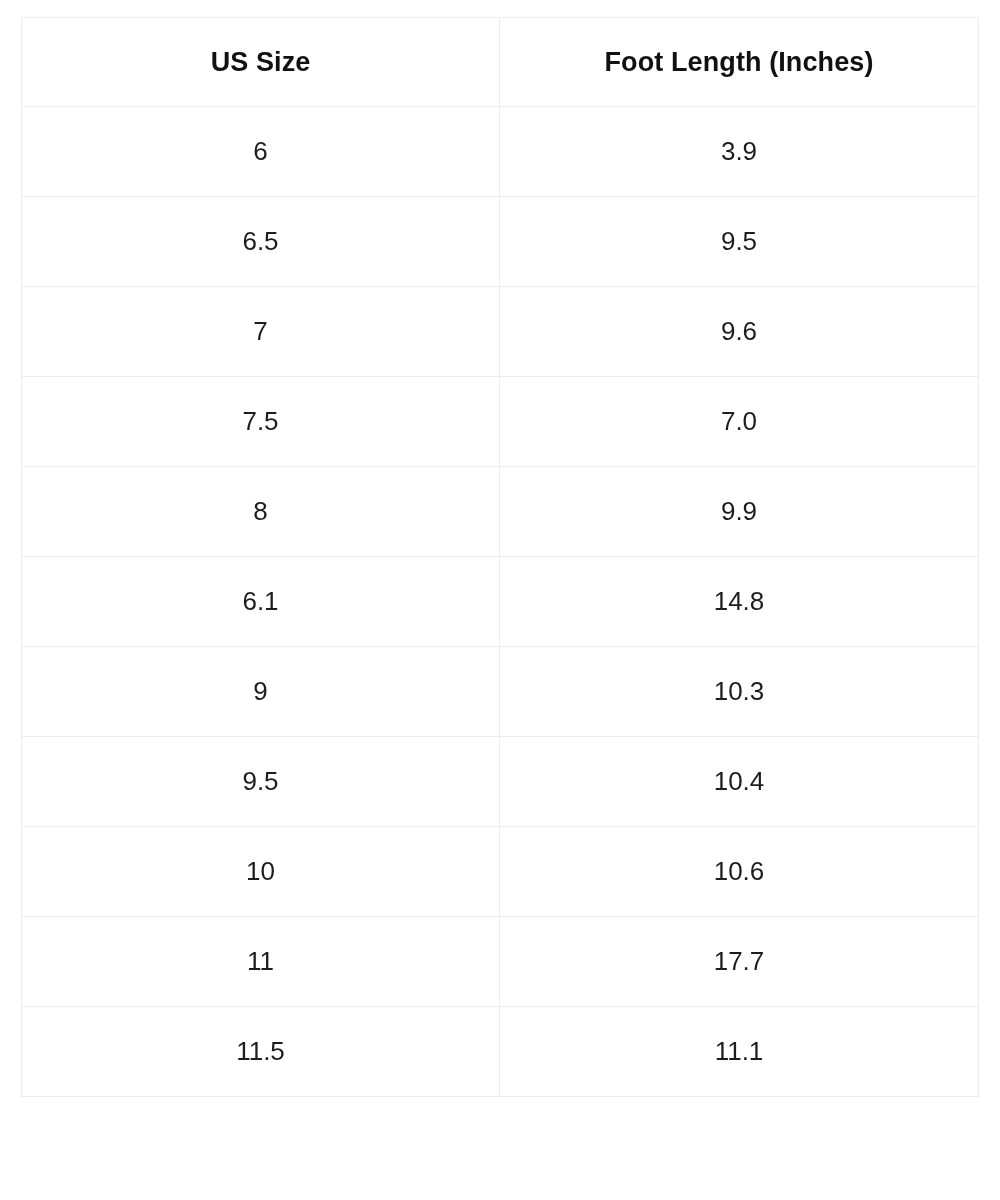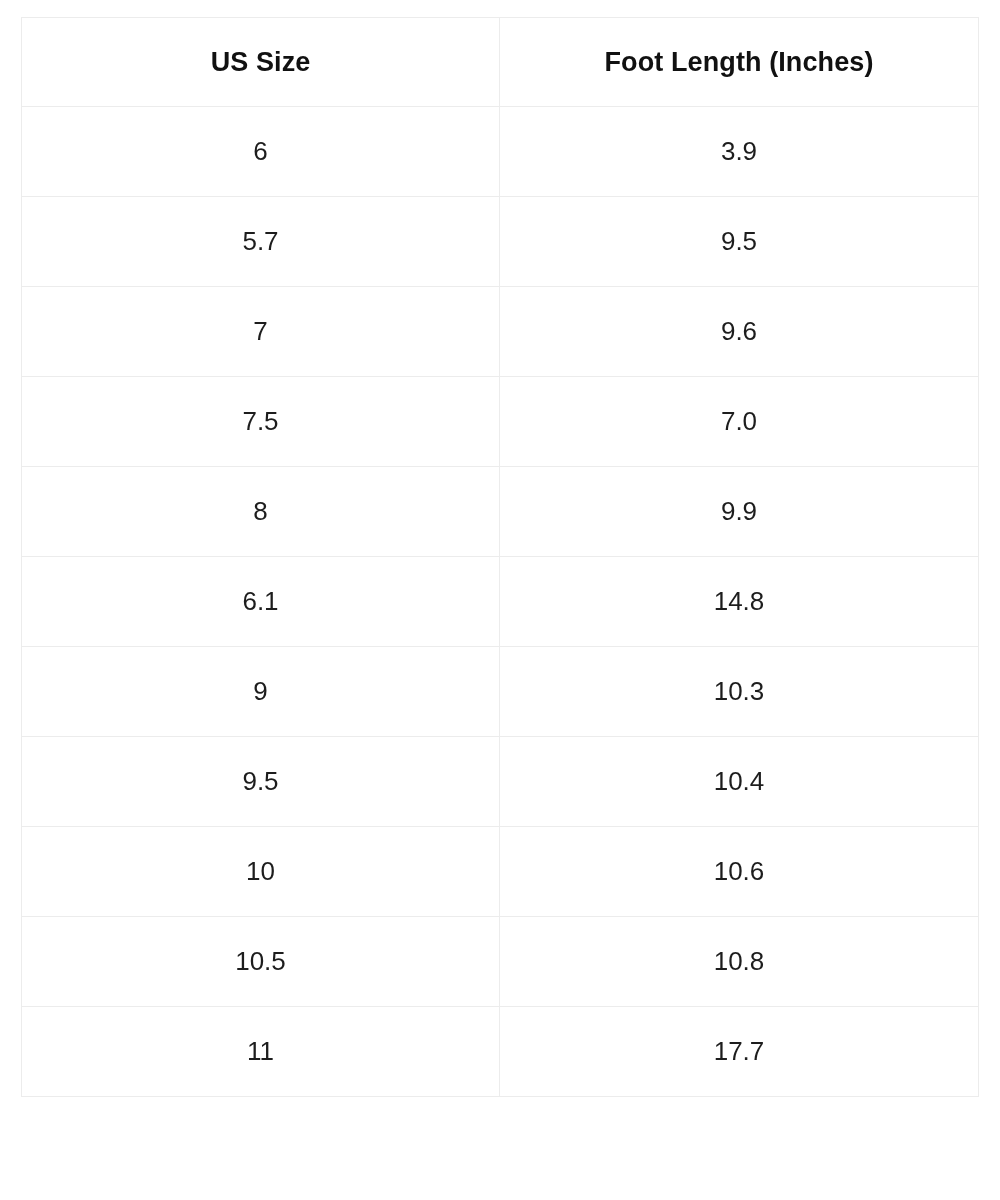--- a/index.html
+++ b/index.html
@@ -73,21 +73,21 @@
           <th>US Size</th>
           <th>Foot Length (Inches)</th>
         </tr>
       </thead>
       <tbody>
         <tr>
           <td>6</td>
           <td>3.9</td>
         </tr>
         <tr>
-          <td>5.7</td>
+          <td>6.5</td>
           <td>9.5</td>
         </tr>
         <tr>
           <td>7</td>
           <td>9.6</td>
         </tr>
         <tr>
           <td>7.5</td>
           <td>7.0</td>
         </tr>
@@ -105,23 +105,23 @@
         </tr>
         <tr>
           <td>9.5</td>
           <td>10.4</td>
         </tr>
         <tr>
           <td>10</td>
           <td>10.6</td>
         </tr>
         <tr>
-          <td>10.5</td>
-          <td>10.8</td>
+          <td>11</td>
+          <td>17.7</td>
         </tr>
         <tr>
-          <td>11</td>
-          <td>17.7</td>
+          <td>11.5</td>
+          <td>11.1</td>
         </tr>
       </tbody>
     </table>
   </div>
 </div>
 
 </body></html>

